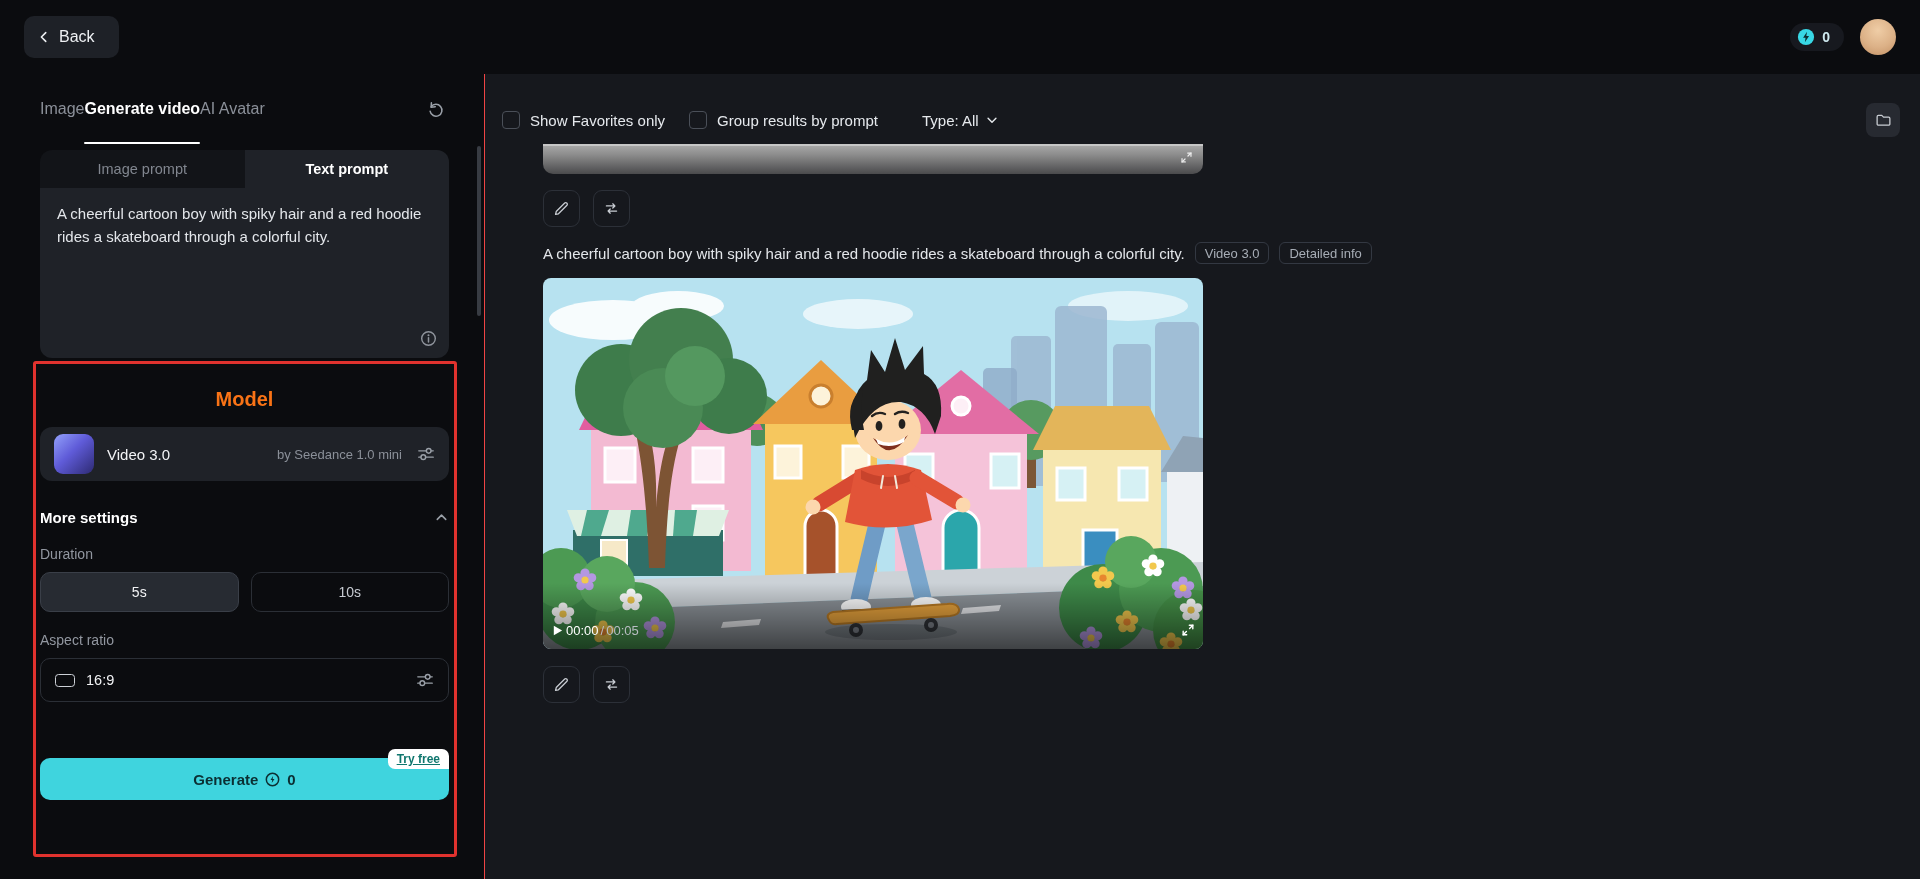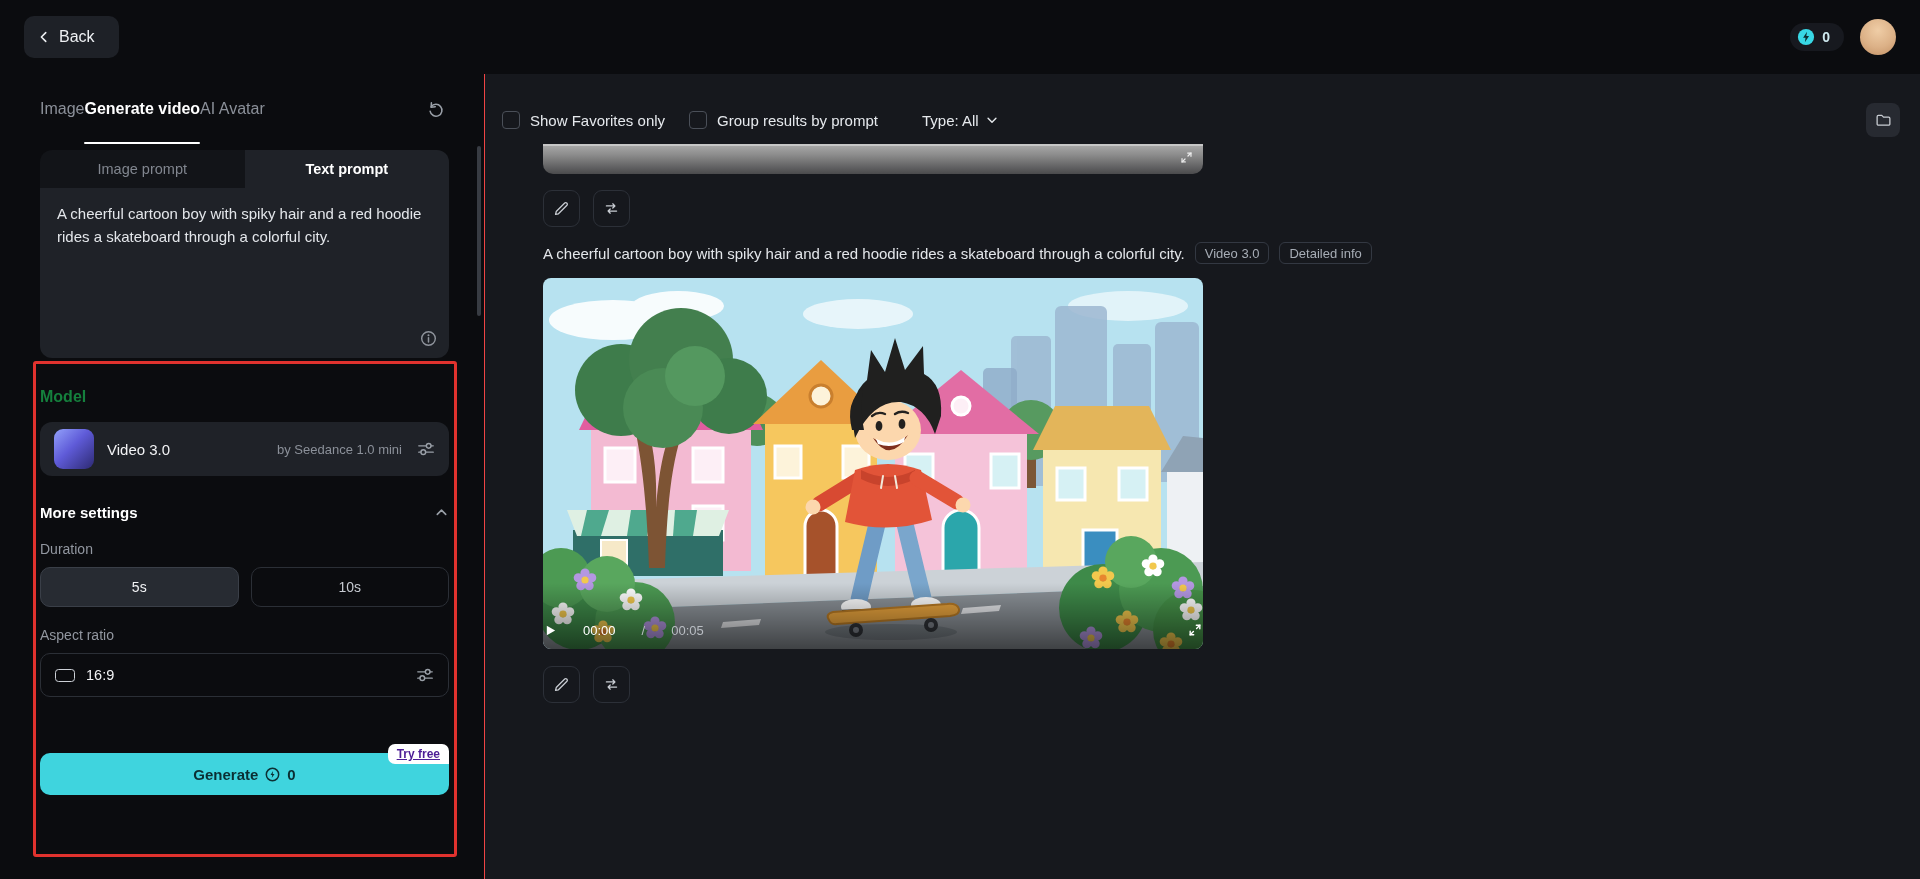--- a/index.html
+++ b/index.html
@@ -30,21 +30,21 @@
   .reset-btn { margin-left:auto; background:none; border:none; cursor:pointer; display:flex; padding:4px; }
 
   .prompt-card { border-radius:12px; overflow:hidden; margin-top:6px; }
   .segmented { display:flex; height:38px; }
   .segment { flex:1; display:flex; align-items:center; justify-content:center; font-size:14.5px; color:#81868f; background:#121418; cursor:pointer; }
   .segment.active { background:#1f2228; color:#fff; font-weight:600; }
   .prompt-body { background:#1f2228; height:170px; padding:15px 17px; position:relative; }
   .prompt-text { font-size:15px; line-height:1.5; color:#e3e6ea; cursor:text; }
   .info-icon { position:absolute; right:12px; bottom:11px; display:flex; cursor:pointer; }
 
-  .section-label { font-size:16px; font-weight:700; color:#15803d; margin-top:30px; }
+  .section-label { font-size:20px; font-weight:700; color:#f97316; margin-top:30px;text-align:center; }
   .model-row { margin-top:16px; height:54px; background:#1f2228; border-radius:12px; display:flex; align-items:center; padding:0 14px; gap:13px; cursor:pointer; }
   .model-thumb { width:40px; height:40px; border-radius:9px; flex-shrink:0;
     background:linear-gradient(135deg,#93a1fb 0%,#5f5bd8 45%,#2d2a72 100%); }
   .model-name { font-size:15px; color:#f2f3f5; font-weight:500; }
   .model-by { margin-left:auto; font-size:13px; color:#8b9099; margin-right:2px; }
 
   .more-row { margin-top:28px; display:flex; align-items:center; justify-content:space-between; cursor:pointer; }
   .bold-label { font-size:15px; font-weight:700; color:#fff; }
   .sub-label { margin-top:20px; font-size:14px; color:#9297a0; }
   .duration-row { margin-top:10px; display:flex; gap:12px; }
@@ -52,21 +52,21 @@
   .dur-btn.selected { background:#272b32; border:1px solid #3a3f48; color:#f2f3f5; }
   .dur-btn:not(.selected) { background:transparent; border:1px solid #2b2f36; color:#c6cad1; }
 
   .ratio-row { margin-top:10px; height:44px; border:1px solid #2b2f36; border-radius:10px; display:flex; align-items:center; padding:0 14px; gap:11px; cursor:pointer; }
   .ratio-box { width:20px; height:13px; border:1.6px solid #cdd1d7; border-radius:3.5px; }
   .ratio-val { font-size:14.5px; color:#f2f3f5; }
   .push-right { margin-left:auto; display:flex; }
 
   .generate-btn { margin-top:56px; width:100%; height:42px; border:none; border-radius:10px; background:#3fd4de; color:#0b2f33;
     font-size:15px; font-weight:700; font-family:inherit; display:flex; align-items:center; justify-content:center; gap:7px; position:relative; cursor:pointer; }
-  .try-free { position:absolute; top:-9px; right:0; background:#ffffff; color:#4c1d95; font-size:12px; font-weight:700;
+  .try-free { position:absolute; top:-9px; right:0; background:#ffffff; color:#0f766e; font-size:12px; font-weight:700;
     padding:3px 9px; border-radius:7px 7px 0 7px;text-decoration:underline; }
 
   .annotation { position:absolute; left:33px; top:287px; width:424px; height:496px; border:3px solid #e1322e; border-radius:3px; pointer-events:none; z-index:6; }
   .sb-scroll { position:absolute; right:3px; top:72px; width:4px; height:170px; background:#383c43; border-radius:2px; cursor:pointer; }
 
   
   .filter-bar { display:flex; align-items:center; height:44px; margin-top:24px; }
   .check-item { display:flex; align-items:center; gap:10px; font-size:15px; color:#e6e9ed; cursor:pointer; }
   .checkbox { width:18px; height:18px; border:1.5px solid #4a4f58; border-radius:4px; flex-shrink:0; }
   .gap-24 { margin-left:24px; }
@@ -90,21 +90,21 @@
   .result-meta { font-size:14px; color:#8b9099; margin-left:12px; }
   .result-meta + .result-meta { margin-left:10px; }
 
   .prompt-line { margin-top:15px; display:flex; align-items:center; gap:10px; }
   .result-prompt { font-size:15px; color:#e3e6ea; }
   .badge { border:1px solid #333842; border-radius:6px; padding:2.5px 9px; font-size:13px; color:#a7adb6; white-space:nowrap; cursor:pointer; }
 
   .video-card { margin-top:14px; width:660px; height:371px; border-radius:8px; overflow:hidden; position:relative; cursor:pointer; }
   .video-grad { position:absolute; left:0; right:0; bottom:0; height:66px;
     background:linear-gradient(180deg,rgba(0,0,0,0) 0%,rgba(0,0,0,.55) 100%); }
-  .video-ctrl { position:absolute; left:0; right:0; bottom:0; height:38px; display:flex; align-items:center; padding:0 1px; gap:26px; }
+  .video-ctrl { position:absolute; left:0; right:0; bottom:0; height:38px; display:flex; align-items:center; padding:0 8px; gap:2px; }
   .play-btn { display:flex; cursor:pointer; }
   .time-cur { font-size:13px; color:#ffffff; }
   .time-rest { font-size:13px; color:#b9bdc3; }
   .fs-btn { margin-left:auto; display:flex; cursor:pointer; }
 </style>
 </head>
 <body>
 
 <div class="app">
 

